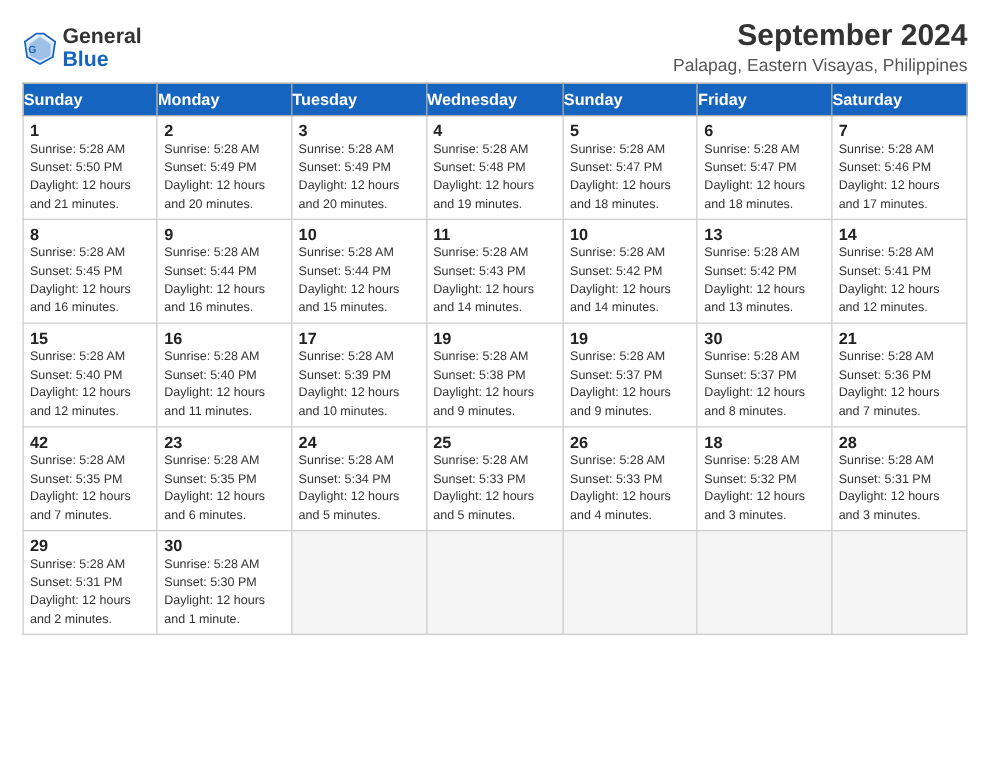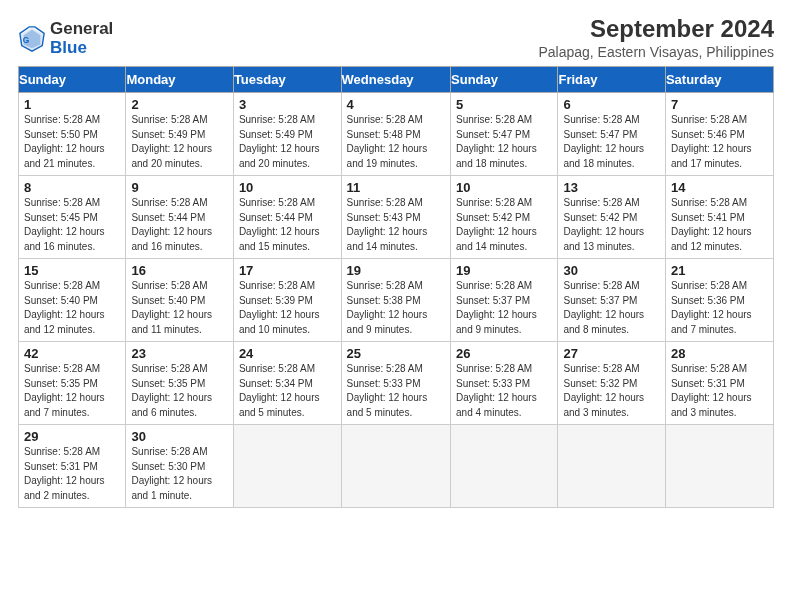--- a/index.html
+++ b/index.html
@@ -228,21 +228,21 @@
           </td>
           <td>
             <span class="day-num">25</span>
             <div class="day-info">Sunrise: 5:28 AM<br>Sunset: 5:33 PM<br>Daylight: 12 hours and 5 minutes.</div>
           </td>
           <td>
             <span class="day-num">26</span>
             <div class="day-info">Sunrise: 5:28 AM<br>Sunset: 5:33 PM<br>Daylight: 12 hours and 4 minutes.</div>
           </td>
           <td>
-            <span class="day-num">27</span>
+            <span class="day-num">18</span>
             <div class="day-info">Sunrise: 5:28 AM<br>Sunset: 5:32 PM<br>Daylight: 12 hours and 3 minutes.</div>
           </td>
           <td>
             <span class="day-num">28</span>
             <div class="day-info">Sunrise: 5:28 AM<br>Sunset: 5:31 PM<br>Daylight: 12 hours and 3 minutes.</div>
           </td>
         </tr>
         <tr class="week-row">
           <td>
             <span class="day-num">29</span>

